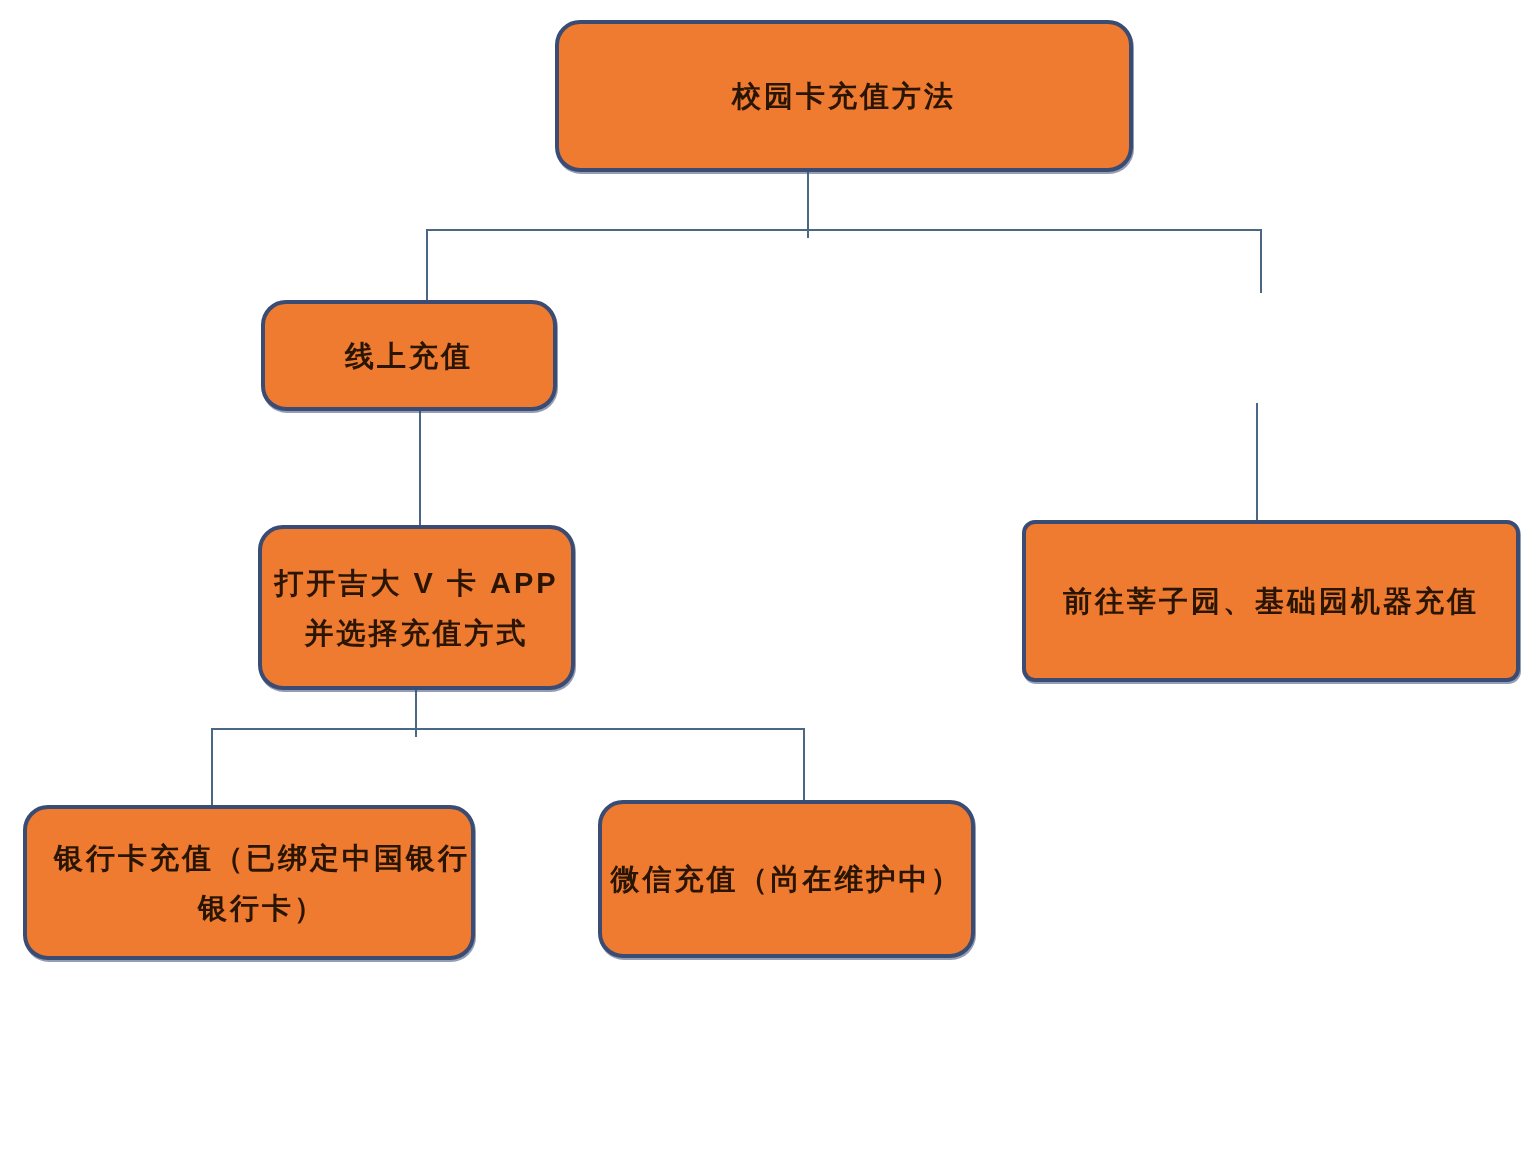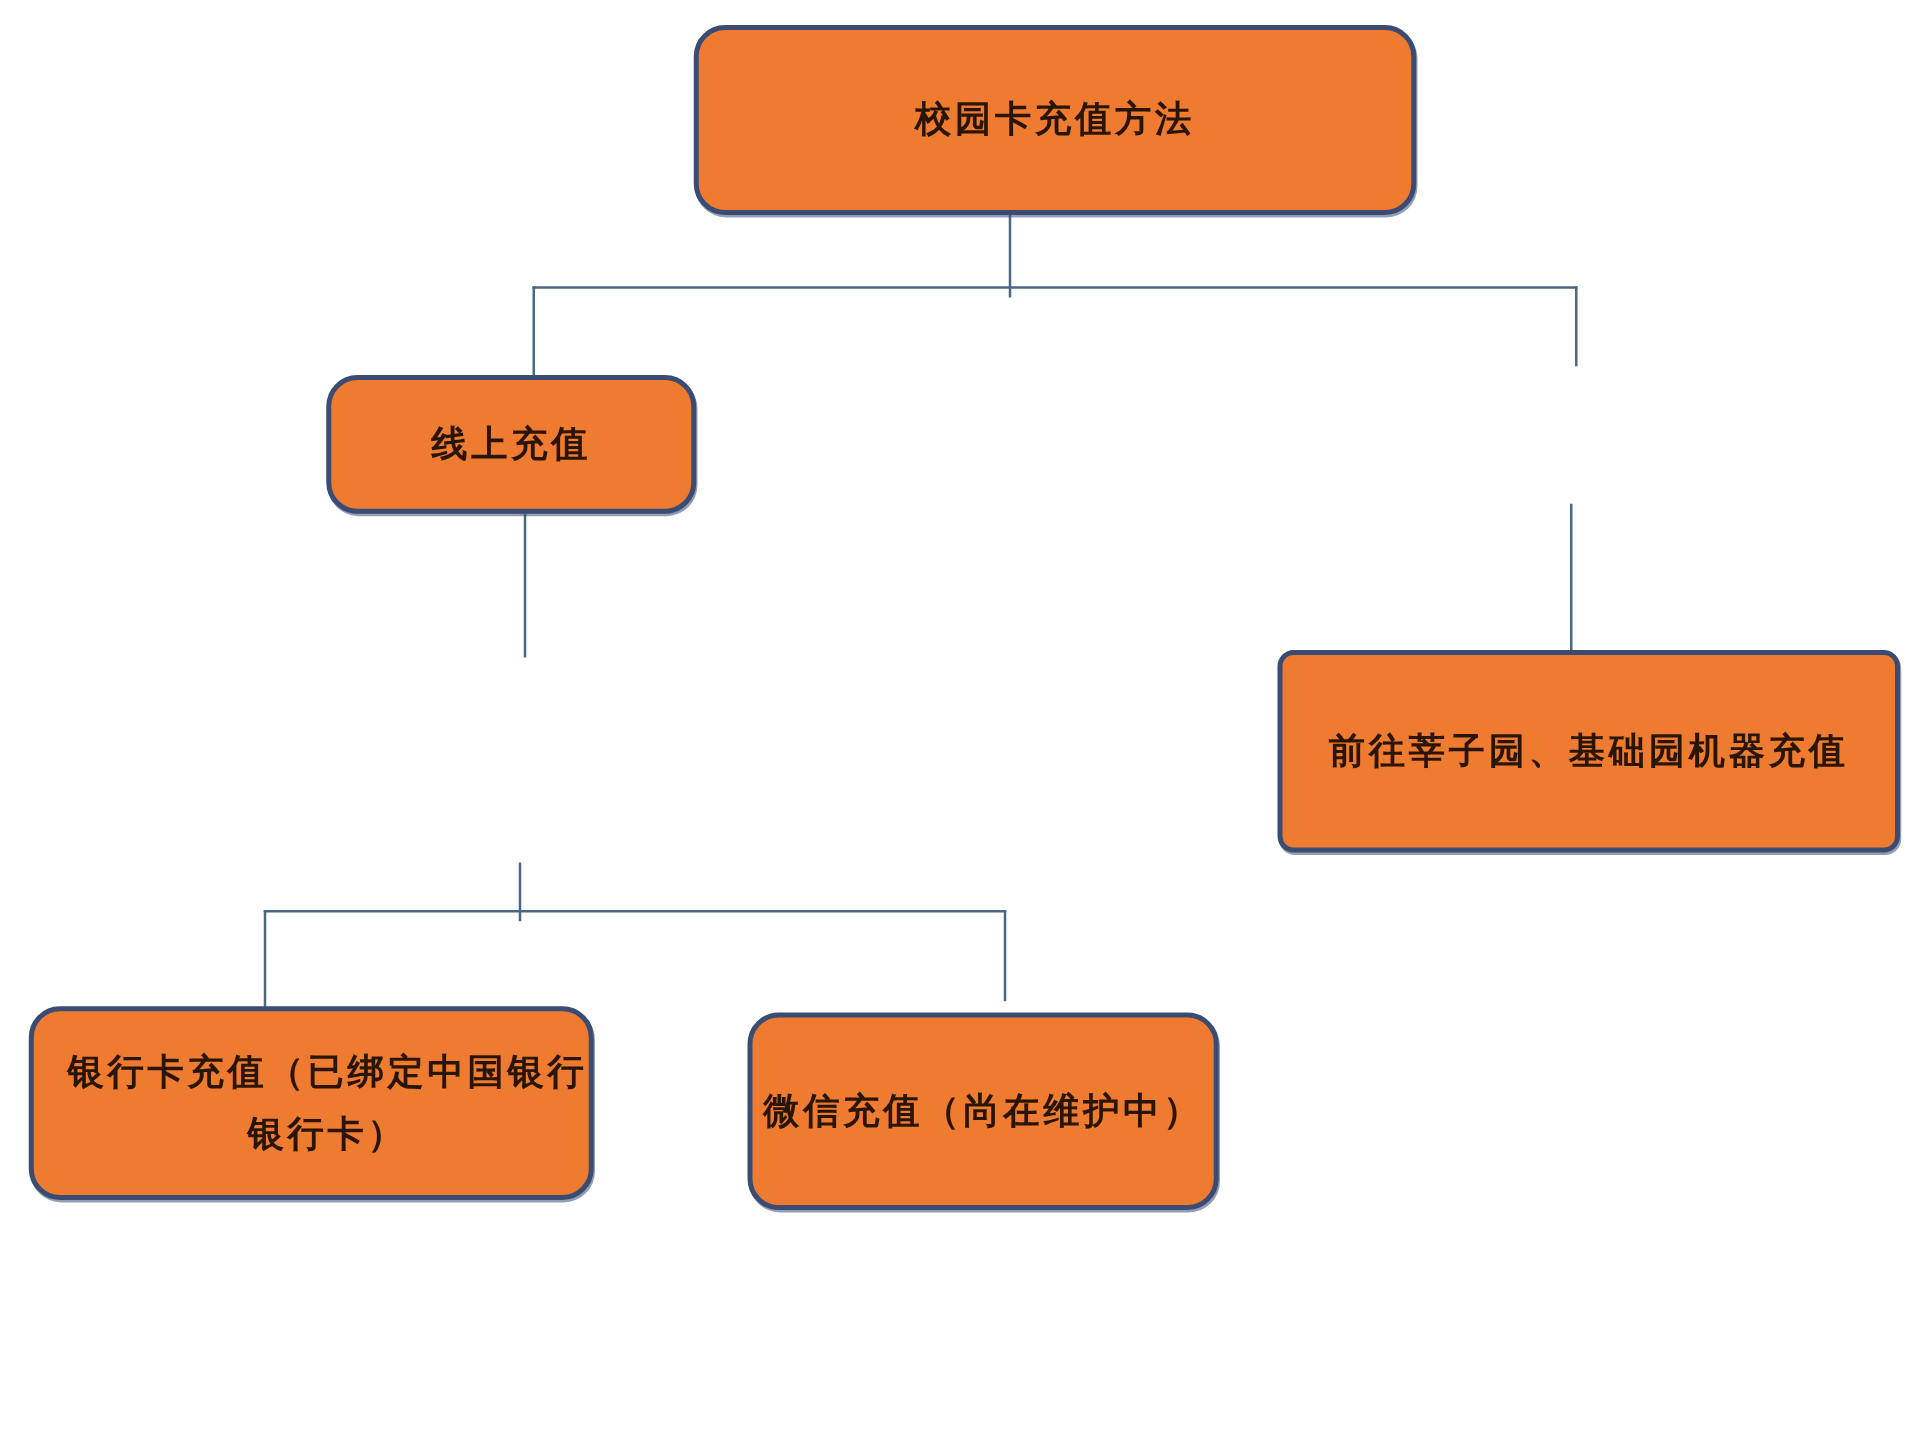--- a/index.html
+++ b/index.html
@@ -65,27 +65,31 @@
 
   <div class="node" style="left:555px; top:20px; width:578px; height:152px;">
     <span>校园卡充值方法</span>
   </div>
 
   <div class="node" style="left:261px; top:300px; width:296px; height:111px;">
     <span>线上充值</span>
   </div>
 
 
+  <div class="node" style="left:258px; top:525px; width:317px; height:165px;">
+    <span>打开吉大 V 卡 APP
+并选择充值方式</span>
+  </div>
 
   <div class="node" style="left:1022px; top:520px; width:498px; height:162px;border-radius:13px;">
     <span>前往莘子园、基础园机器充值</span>
   </div>
 
   <div class="node left-align" style="left:23px; top:805px; width:452px; height:155px;">
     <span>银行卡充值（已绑定中国银行
 银行卡）</span>
   </div>
 
-  <div class="node" style="left:598px; top:800px; width:377px; height:158px;margin-top:10px;">
+  <div class="node" style="left:598px; top:800px; width:377px; height:158px;">
     <span>微信充值（尚在维护中）</span>
   </div>
 
 </div>
 
 </body></html>

